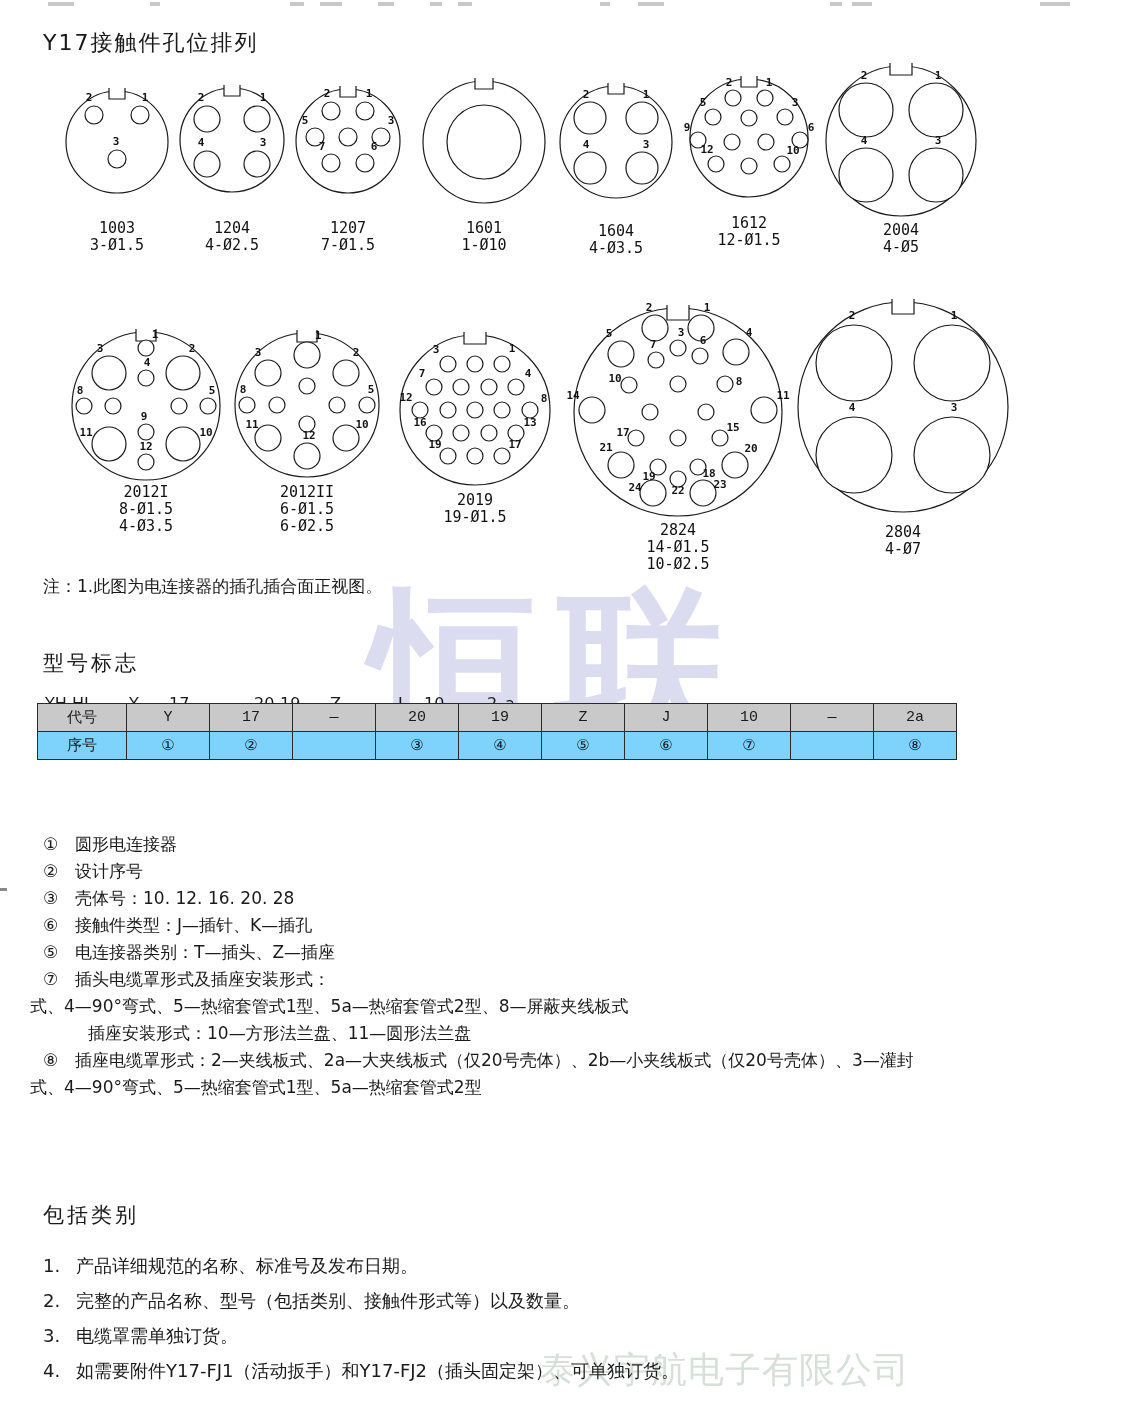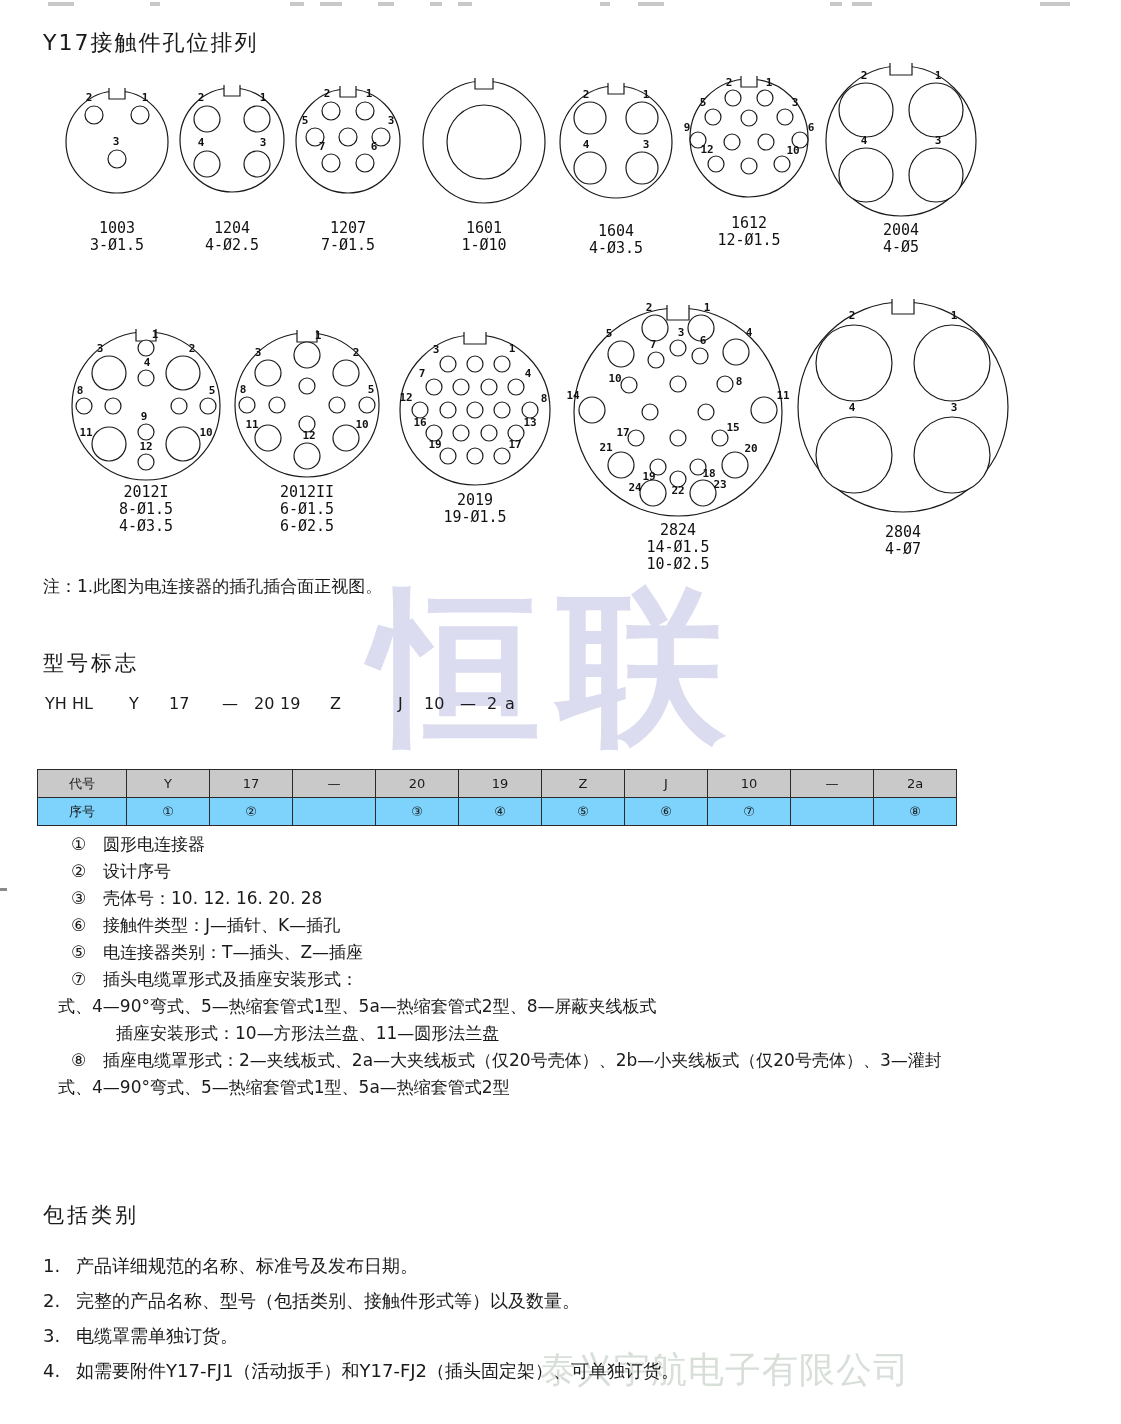--- a/index.html
+++ b/index.html
@@ -14,28 +14,28 @@
   
   .artifact{position:absolute;top:2px;height:4px;background:#9a9a9a;opacity:.55;}
   #left-mark{position:absolute;left:0;top:888px;width:7px;height:3px;background:#8a8a8a;z-index:1;}
   
   #title{left:43px;top:28px;font-size:22px;letter-spacing:2px;z-index:2;}
   #note{left:43px;top:575px;font-size:17px;z-index:2;}
   #model-heading{left:43px;top:641px;font-size:21px;letter-spacing:3px;z-index:2;margin-top:8px;}
   #code-line{left:0;top:694px;height:22px;width:1121px;font-size:16px;z-index:2;}
   #code-line span{position:absolute;top:0;white-space:pre;}
   
-  #model-table{position:absolute;left:37px;top:769px;border-collapse:collapse;z-index:2;
-               font-size:13px;table-layout:fixed;}
+  #model-table{position:absolute;left:37px;top:703px;border-collapse:collapse;z-index:2;
+               font-size:15px;table-layout:fixed;font-family:Liberation Mono, monospace;}
   #model-table td{border:1px solid #2a2a2a;text-align:center;height:27px;padding:0;overflow:hidden;}
   #model-table tr.hdr td{background:#c9c9c9;}
   #model-table tr.ser td{background:#7dd3fc;}
   
   #spec-list{position:absolute;left:30px;top:831px;width:1085px;z-index:2;font-size:17px;}
-  .spec-line{height:27px;line-height:27px;white-space:nowrap;margin-left:28px;}
+  .spec-line{height:27px;line-height:27px;white-space:nowrap;}
   .spec-line .blt{display:inline-block;width:32px;margin-left:13px;}
   .spec-line.hang2{padding-left:58px;}
   .spec-line.flush{padding-left:0;}
   
   #order-heading{left:43px;top:1201px;font-size:21px;letter-spacing:3px;z-index:2;}
   #order-list{position:absolute;left:43px;top:1248px;width:1060px;z-index:2;font-size:18px;}
   .order-item{height:35px;line-height:35px;white-space:nowrap;}
   .order-item .num{display:inline-block;width:33px;}
   
   #diagram{position:absolute;left:0;top:0;width:1121px;height:580px;z-index:1;}

